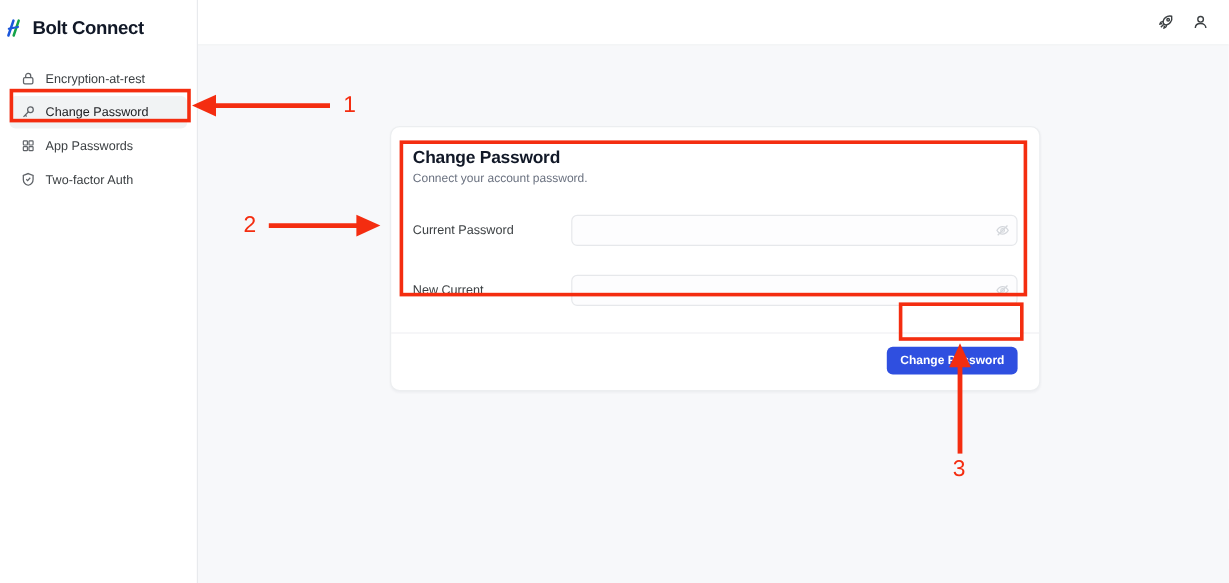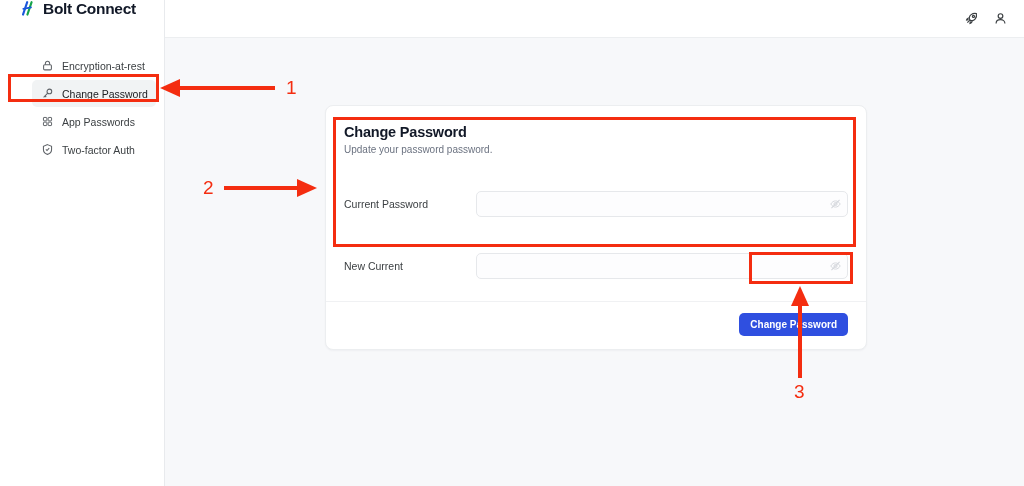--- a/index.html
+++ b/index.html
@@ -29,41 +29,41 @@
     position: absolute;
     left: 0; top: 0;
     width: 165px;
     height: 486px;
     background: #ffffff;
     border-right: 1px solid #e8eaed;
   }
 
   .brand {
     display: flex;
+    align-items: center;
     gap: 6px;
     height: 47px;
-    padding-left: 20px;
+    padding-left: 4px;
   }
   .brand-mark {
     width: 17px;
     height: 17px;
     flex: 0 0 auto;
     display: block;
   }
   .brand-name {
     font-size: 15.5px;
     font-weight: bold;
     letter-spacing: -0.3px;
     color: #111827;
     white-space: nowrap;
   }
 
   .nav {
     padding-top: 4px;
-    margin-left: 24px;
   }
   .nav-item {
     position: relative;
     display: flex;
     align-items: center;
     gap: 8px;
     height: 27px;
     margin: 1px 8px;
     padding-left: 9px;
     border-radius: 5px;
@@ -139,21 +139,21 @@
   }
   .card-sub {
     margin-top: 4px;
     font-size: 10px;
     color: #6b7280;
   }
 
   .field-row {
     display: flex;
     align-items: center;
-    margin-top: 36px;
+    margin-top: 24px;
   }
   .field-label {
     width: 132px;
     flex: 0 0 auto;
     font-size: 10.5px;
     color: #3c4043;
   }
   .field-control {
     position: relative;
     flex: 1 1 auto;
@@ -319,21 +319,21 @@
       </svg>
     </span>
   </header>
 
   <main class="content">
 
     <section class="card">
 
       <div class="card-body">
         <h1 class="card-title">Change Password</h1>
-        <p class="card-sub">Update your password password.</p>
+        <p class="card-sub">Connect your account password.</p>
 
         <div class="field-row">
           <label class="field-label">Current Password</label>
           <div class="field-control">
             <input class="field-input" type="password" value="" placeholder="" style="">
             <button class="eye-btn" aria-label="Show password">
               <svg viewBox="0 0 16 16" fill="none" stroke="currentColor" stroke-width="1.2" aria-hidden="true">
                 <path d="M2.2 8 C3.8 5.4 5.8 4.2 8 4.2 C10.2 4.2 12.2 5.4 13.8 8 C12.2 10.6 10.2 11.8 8 11.8 C5.8 11.8 3.8 10.6 2.2 8 Z"></path>
                 <circle cx="8" cy="8" r="1.9"></circle>
                 <path d="M3.0 13.0 L13.0 3.0" stroke-width="1.3"></path>

